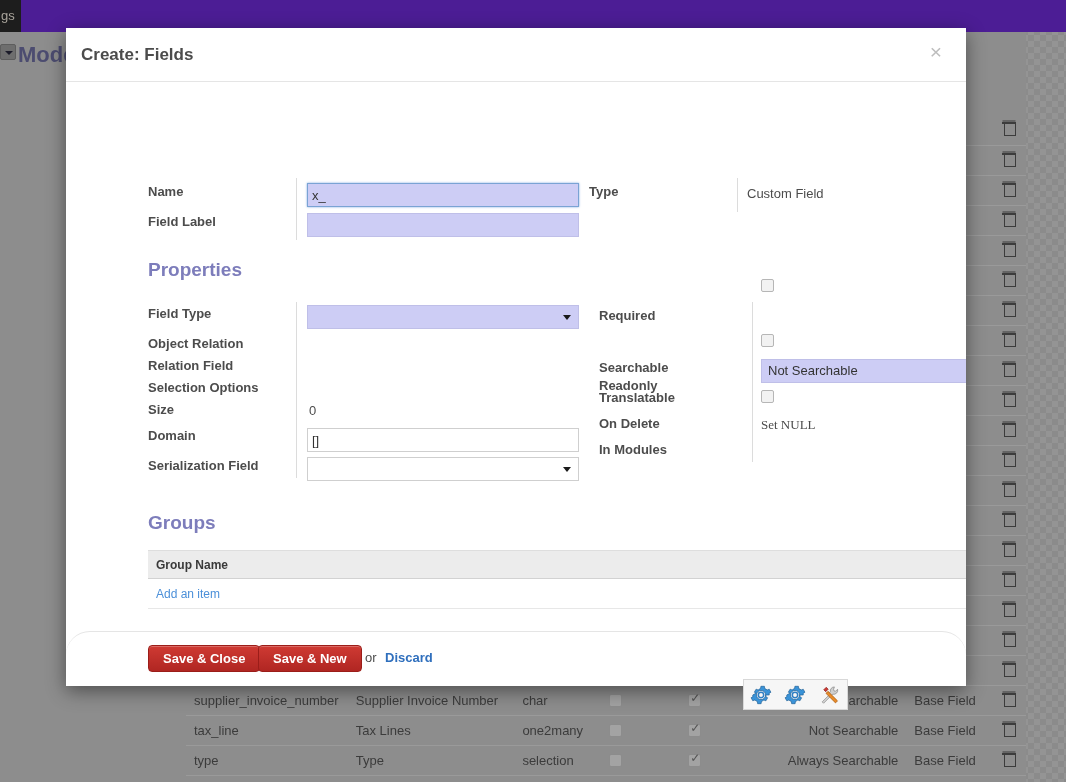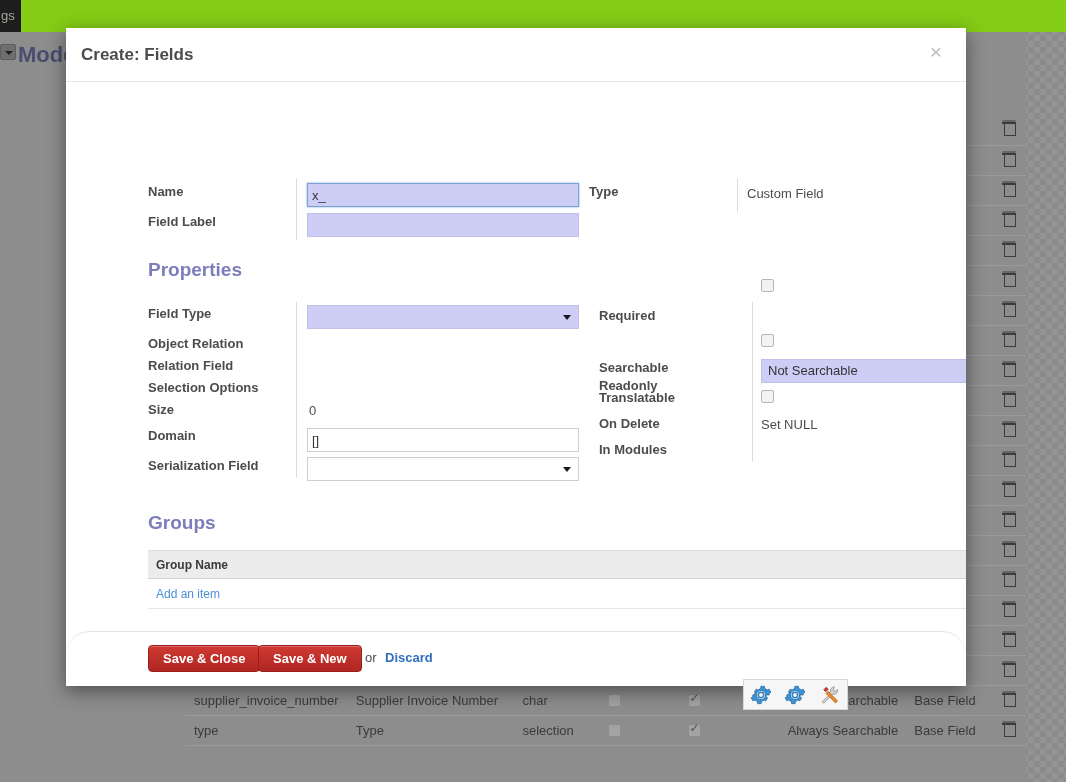--- a/index.html
+++ b/index.html
@@ -15,21 +15,21 @@
     position: relative;
   }
 
   
   #bg-app {
     position: absolute;
     left: 0; top: 0; width: 1066px; height: 782px;
   }
   .bg-navbar {
     position: absolute; left: 0; top: 0; width: 1066px; height: 32px;
-    background: #84cc16;
+    background: #4c1d95;
   }
   .bg-navbar-tab {
     position: absolute; left: 0; top: 0; width: 21px; height: 32px;
     background: #1d1d1d;
     color: #a9a49b;
     font-size: 13px;
     line-height: 32px;
     padding-left: 1px;
     overflow: hidden;
     white-space: nowrap;
@@ -516,20 +516,30 @@
           <td class="bg-c-name">supplier_invoice_number</td>
           <td class="bg-c-label">Supplier Invoice Number</td>
           <td class="bg-c-type">char</td>
           <td class="bg-c-req"><span class="bg-cb"></span></td>
           <td class="bg-c-ro"><span class="bg-cb on"></span></td>
           <td class="bg-c-srch">Always Searchable</td>
           <td class="bg-c-kind">Base Field</td>
           <td class="bg-c-del"><span class="trash"></span></td>
         </tr>
         <tr>
+          <td class="bg-c-name">tax_line</td>
+          <td class="bg-c-label">Tax Lines</td>
+          <td class="bg-c-type">one2many</td>
+          <td class="bg-c-req"><span class="bg-cb"></span></td>
+          <td class="bg-c-ro"><span class="bg-cb on"></span></td>
+          <td class="bg-c-srch">Not Searchable</td>
+          <td class="bg-c-kind">Base Field</td>
+          <td class="bg-c-del"><span class="trash"></span></td>
+        </tr>
+        <tr>
           <td class="bg-c-name">type</td>
           <td class="bg-c-label">Type</td>
           <td class="bg-c-type">selection</td>
           <td class="bg-c-req"><span class="bg-cb"></span></td>
           <td class="bg-c-ro"><span class="bg-cb on"></span></td>
           <td class="bg-c-srch">Always Searchable</td>
           <td class="bg-c-kind">Base Field</td>
           <td class="bg-c-del"><span class="trash"></span></td>
         </tr>
       </tbody>
@@ -602,21 +612,21 @@
       <div class="lbl" style="left:533px; top:278px;">Searchable</div>
       <div class="sel mod" style="left:695px; top:277px; width:250px;">
         <span>Not Searchable</span>
         
       </div>
 
       <div class="lbl" style="left:533px; top:308px;">Translatable</div>
       <div class="ckbox" style="left:695px; top:308px;"></div>
 
       <div class="lbl" style="left:533px; top:334px;">On Delete</div>
-      <div class="val" style="left:695px; top:335px;">Set NULL</div>
+      <div class="val" style="left:695px; top:335px;font-family:Liberation Serif, serif;">Set NULL</div>
 
       <div class="lbl" style="left:533px; top:360px;">In Modules</div>
       <div class="val" style="left:695px; top:360px;"></div>
 
       <div class="section-h" style="left:82px; top:430px;">Groups</div>
 
       <table class="groups-table" style="top:468px;">
         <thead>
           <tr>
             <th>Group Name</th>

